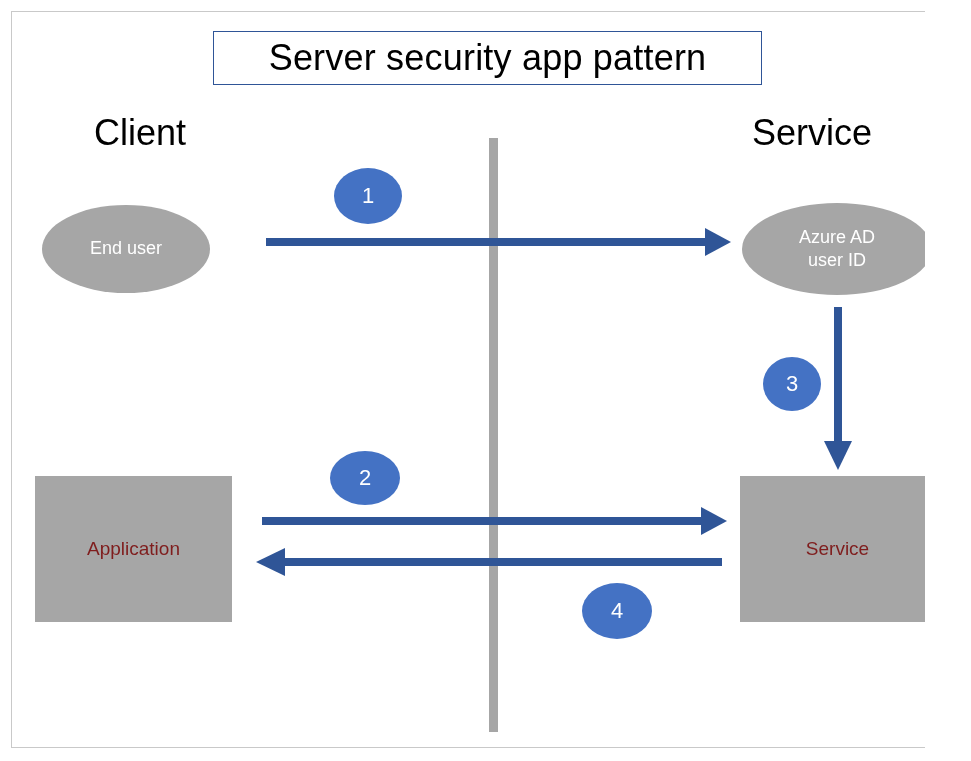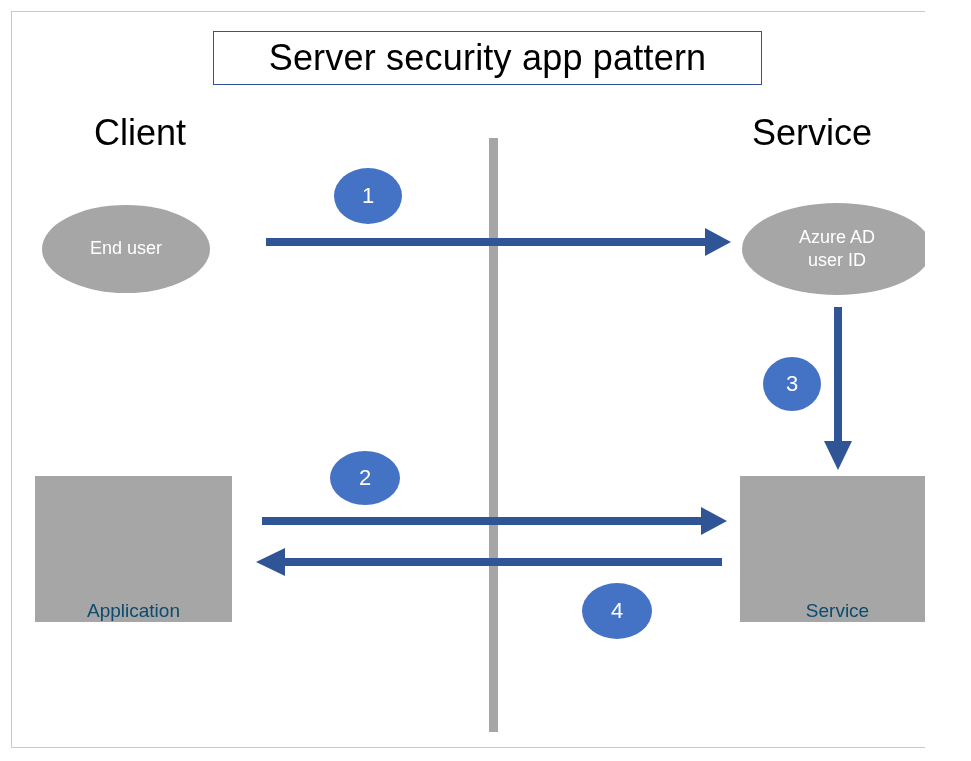--- a/index.html
+++ b/index.html
@@ -93,24 +93,24 @@
     top: 203px;
     width: 190px;
     height: 92px;
   }
 
   
   .node-rect {
     position: absolute;
     background: #a6a6a6;
     display: flex;
-    align-items: flex-end;
+    align-items: center;
     justify-content: center;
     text-align: center;
-    color: #0c4a6e;
+    color: #7f1d1d;
     font-size: 19px;
   }
   .node-rect.application {
     left: 35px;
     top: 476px;
     width: 197px;
     height: 146px;
   }
   .node-rect.service {
     left: 740px;

